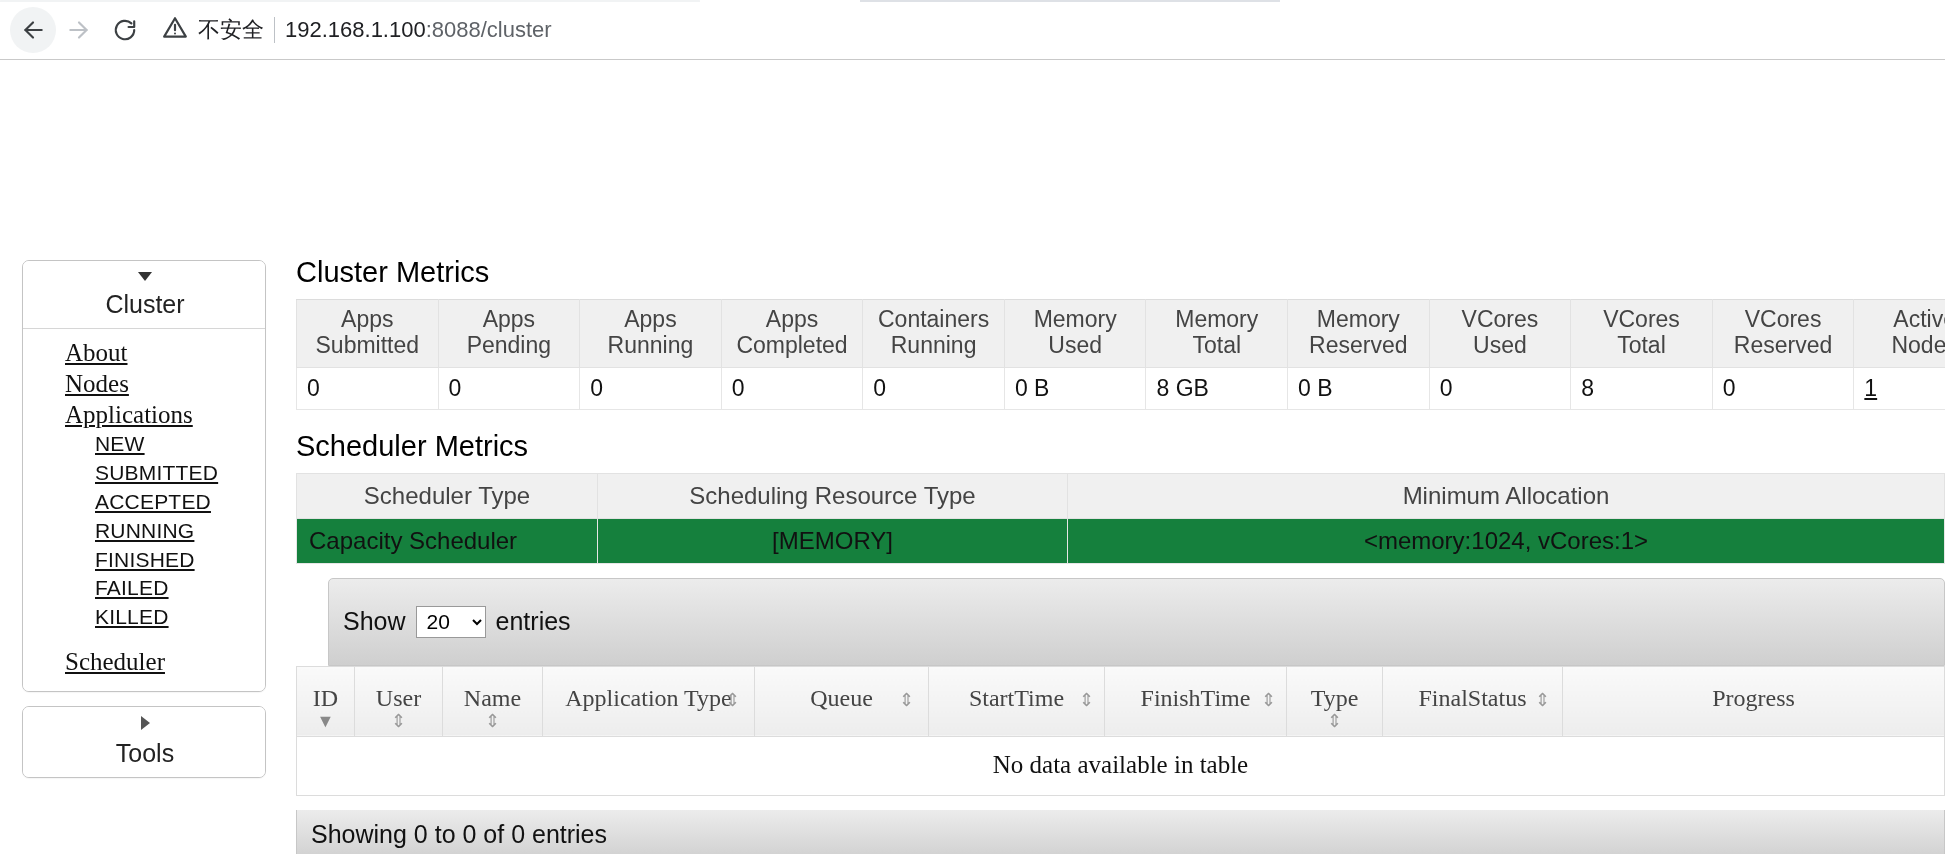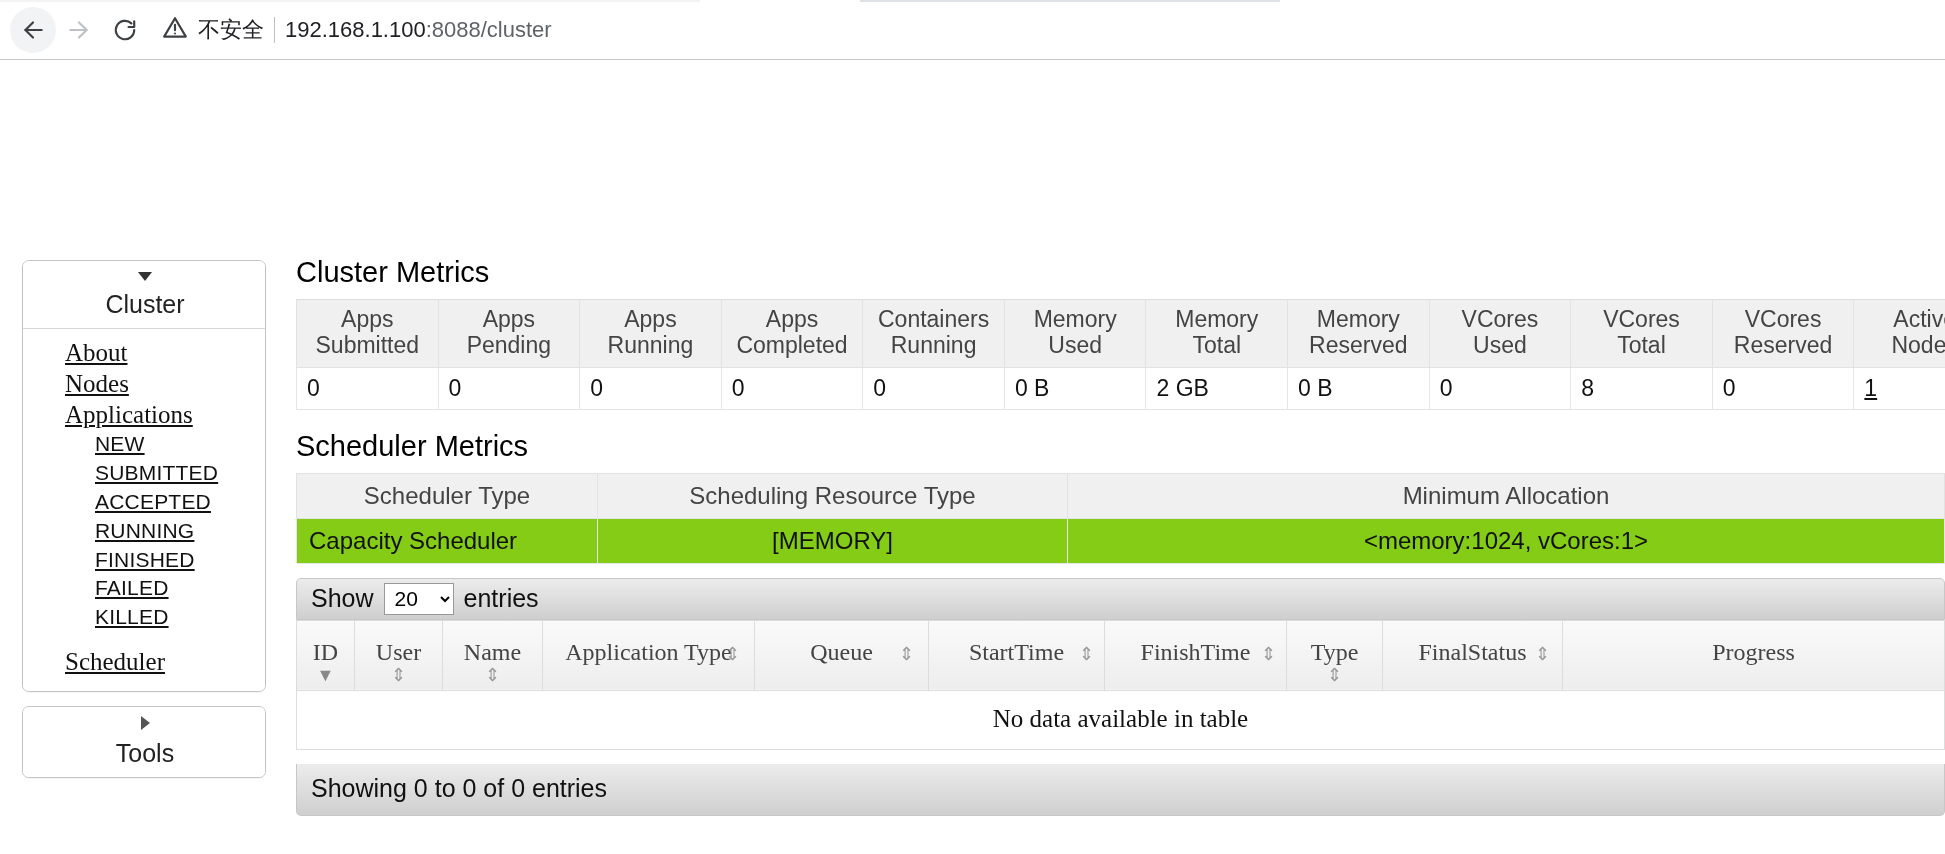--- a/index.html
+++ b/index.html
@@ -131,33 +131,34 @@
   .cm-sp { height:20px; }
 
   table.sched { border-collapse:collapse; width:1649px; table-layout:fixed;
                 font-family:"Liberation Sans", sans-serif; }
   table.sched th {
     background:#f0f0f0; border:1px solid #e2e2e2;
     font-weight:normal; font-size:24px; color:#444;
     padding:8px; text-align:center;
   }
   table.sched td {
-    border:1px solid #e6e6e6; background:#84cc16;
+    border:1px solid #e6e6e6; background:#15803d;
     font-size:24px; color:#111; padding:8px 12px;margin-left:18px;
   }
   table.sched td.c { text-align:center; }
 
   
   .dt-wrap { margin-top:14px; width:1649px; position:relative; }
   .dt-bar {
     background:linear-gradient(#ececec,#cfcfcf);
     border:1px solid #c7c7c7; border-radius:5px 5px 0 0;
-    padding:4px 14px; display:flex; align-items:center; gap:10px;
+    padding:27px 14px; display:flex; align-items:center; gap:10px;
     font-size:25px; color:#111;
     font-family:"Liberation Sans", sans-serif;
+    margin-left:32px;
   }
   .dt-select {
     font-size:21px; padding:2px 6px; border:1px solid #999;
     background:#fff; font-family:"Liberation Sans", sans-serif;
     height:32px;
   }
   table.apps {
     border-collapse:collapse; width:1649px; table-layout:fixed;
     font-family:Liberation Serif, serif;
   }
@@ -292,21 +293,21 @@
         </tr>
       </thead>
       <tbody>
         <tr>
           <td>0</td>
           <td>0</td>
           <td>0</td>
           <td>0</td>
           <td>0</td>
           <td>0 B</td>
-          <td>2 GB</td>
+          <td>8 GB</td>
           <td>0 B</td>
           <td>0</td>
           <td>8</td>
           <td>0</td>
           <td><a class="lnk">1</a></td>
         </tr>
       </tbody>
     </table>
 
     <div class="cm-sp"></div>

